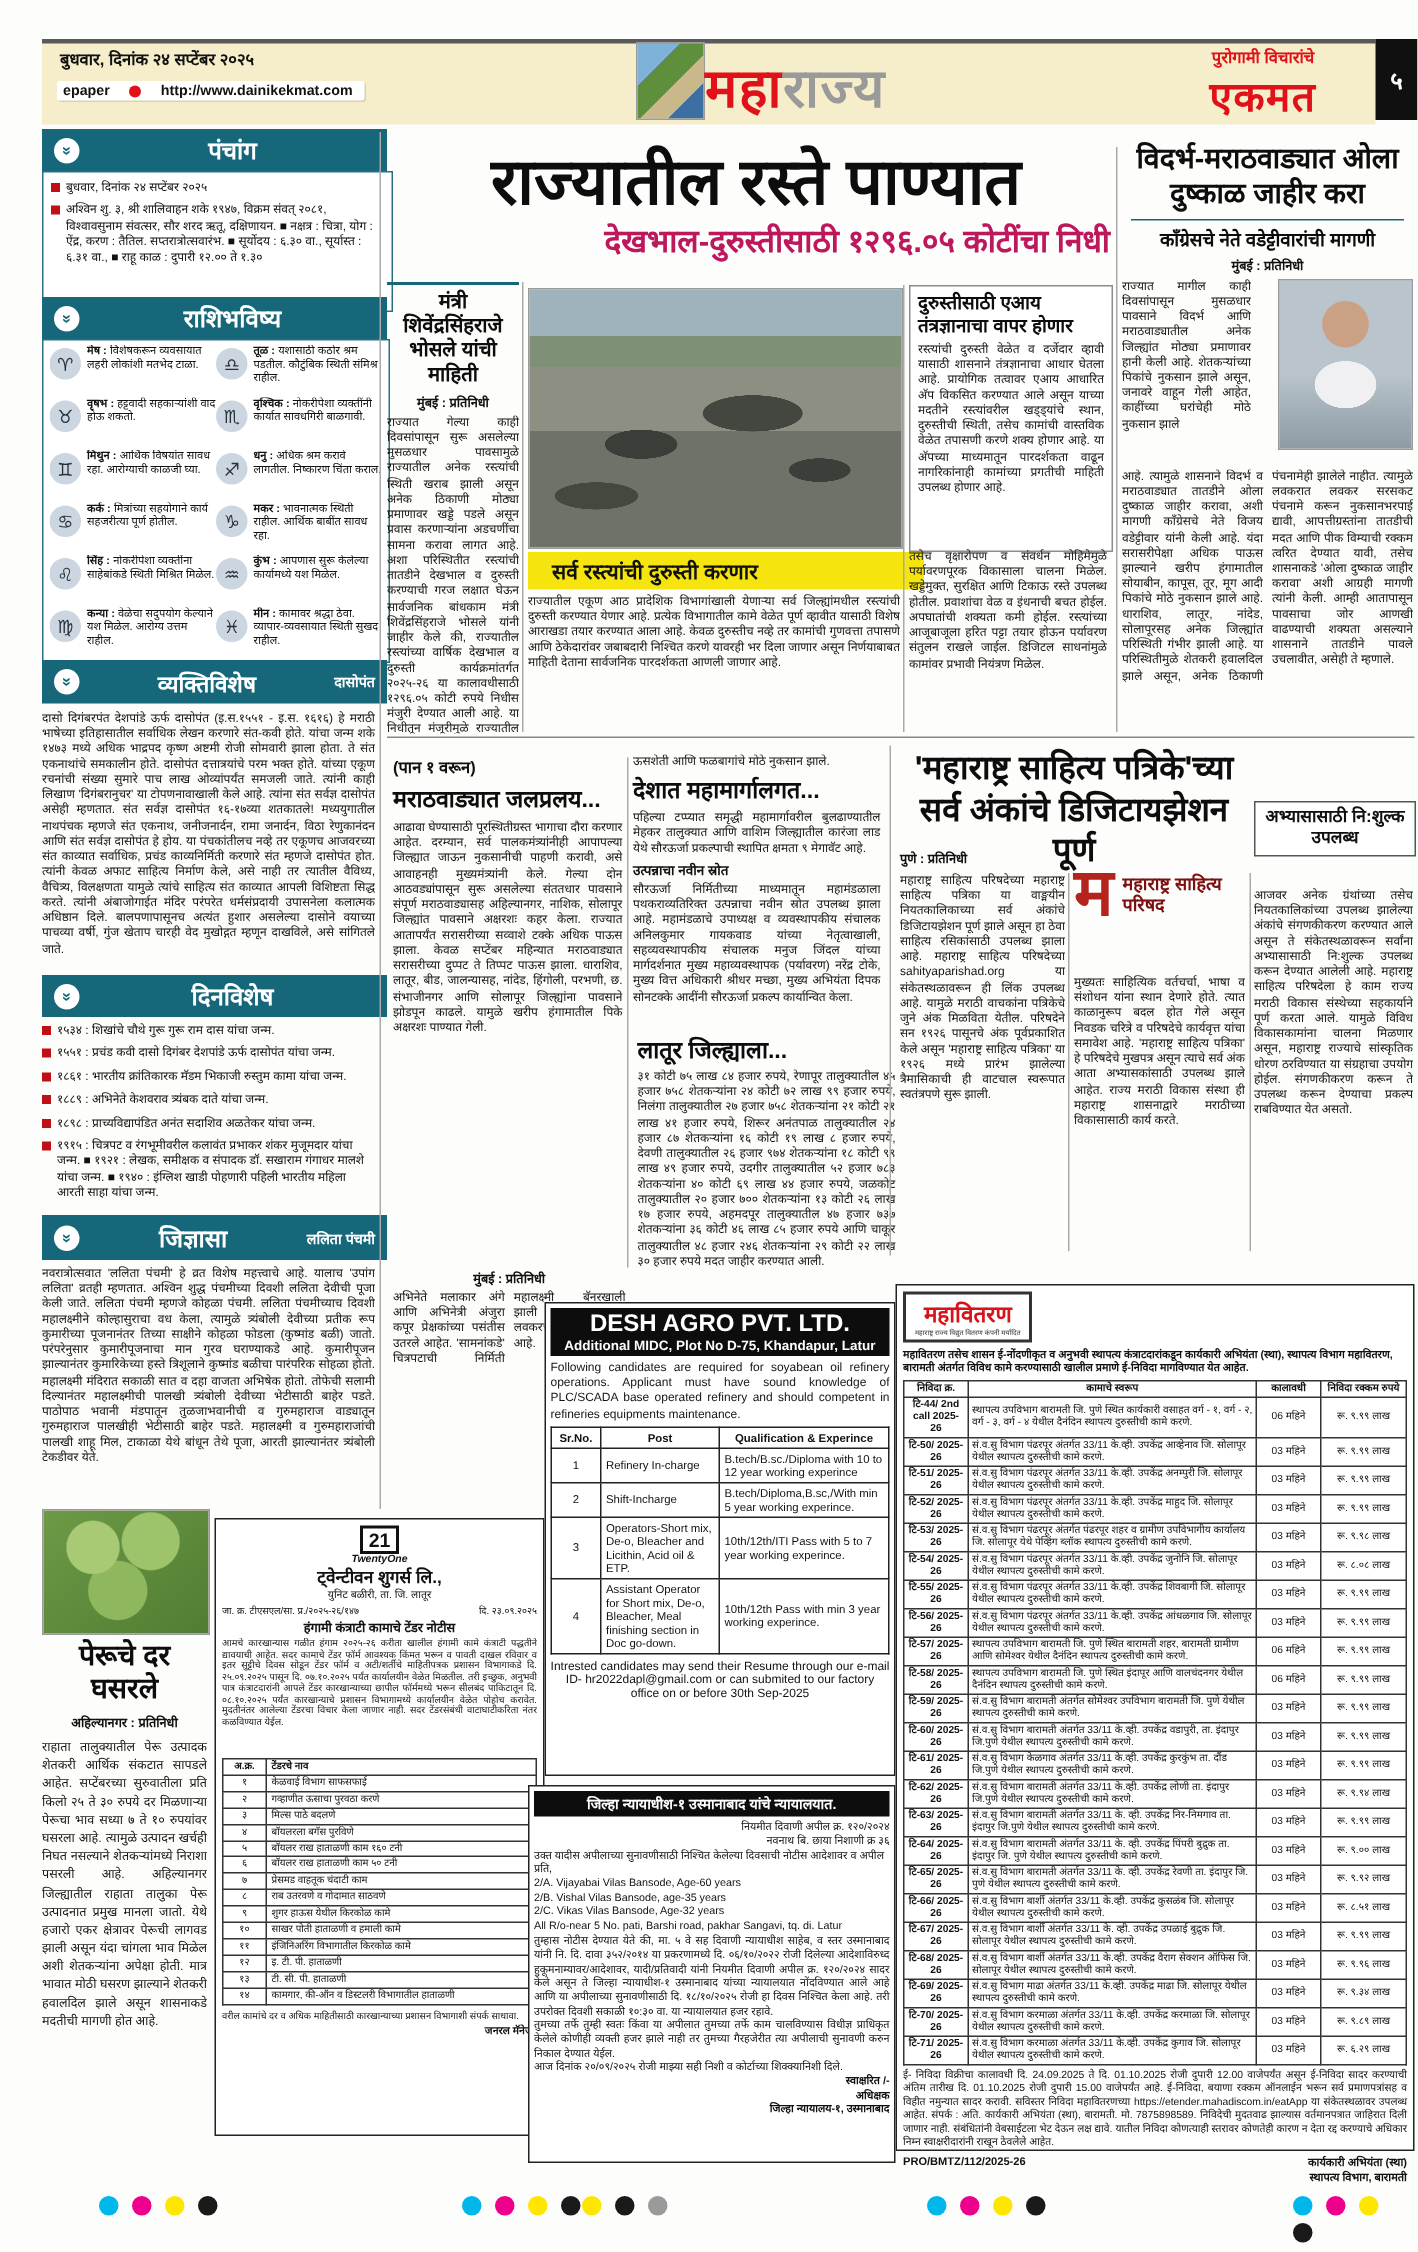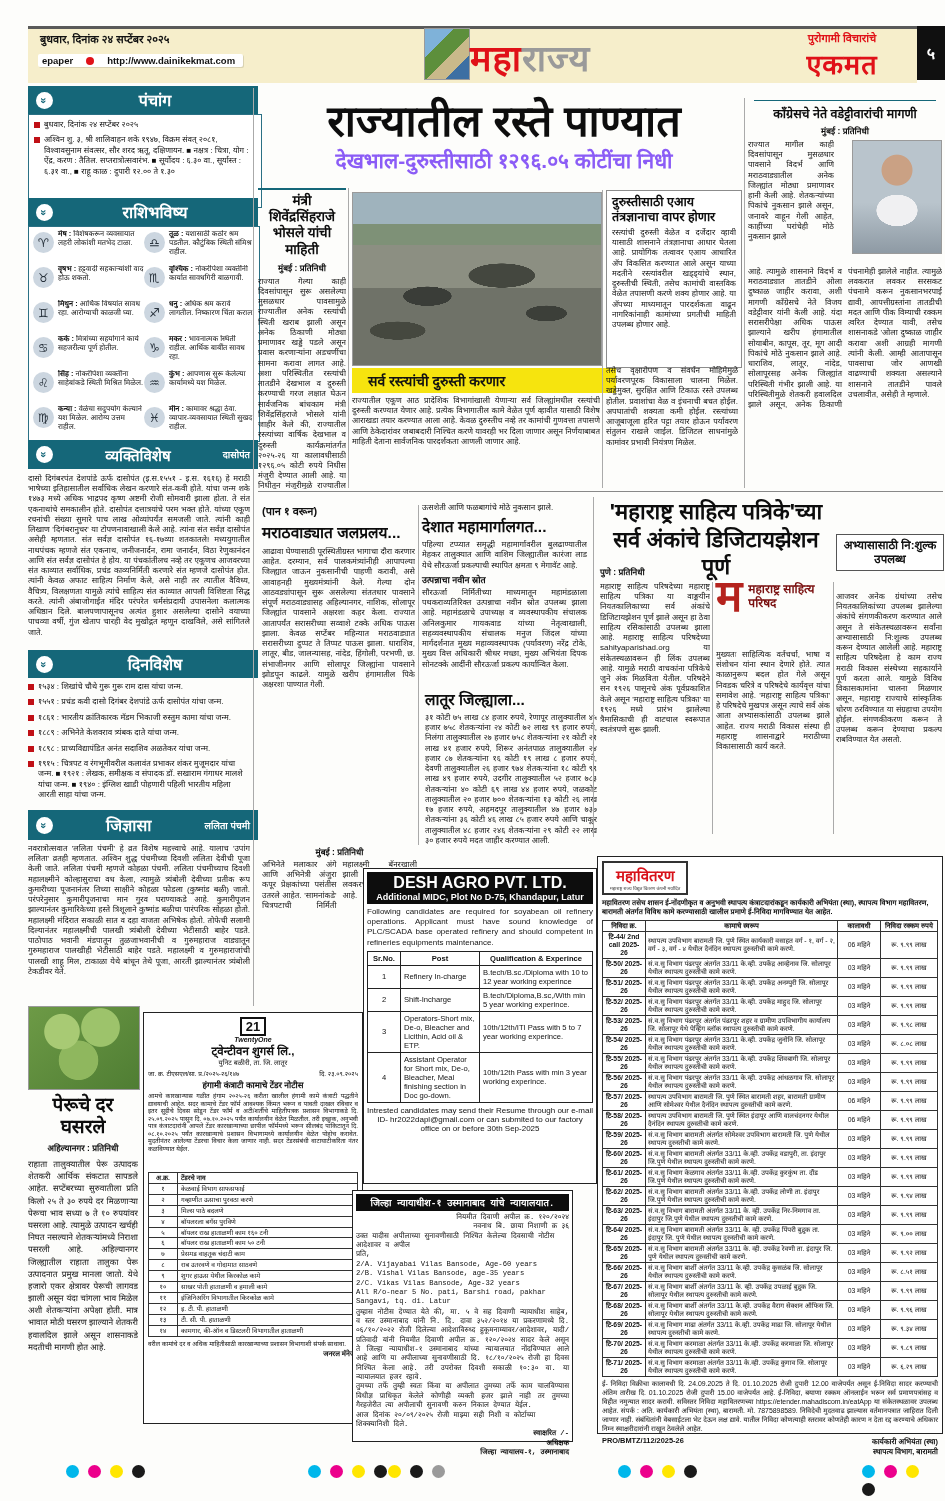--- a/index.html
+++ b/index.html
@@ -32,21 +32,21 @@
   .byline{font-weight:bold;text-align:center;font-size:8.5px;}
   .bullet{display:inline-block;width:6px;height:6px;background:#c01016;margin-right:4px;flex:0 0 6px;margin-top:2px;}
   .plist p{margin:0 0 5px 0;display:flex;font-size:8px;line-height:1.3;text-align:left;}
   
   .zgrid{display:grid;grid-template-columns:1fr 1fr;grid-auto-rows:35px;padding:3px 4px;}
   .zcell{display:flex;gap:4px;align-items:flex-start;overflow:hidden;}
   .zicon{width:21px;height:21px;border-radius:50%;background:#ccd6e0;color:#26303a;display:inline-flex;align-items:center;justify-content:center;font-size:12px;flex:0 0 21px;margin-top:2px;font-family:"DejaVu Sans",sans-serif;}
   .ztext{margin:0;font-size:7.4px;line-height:1.2;text-align:left;}
   
   .lead-hl{left:268px;top:90px;width:472px;text-align:center;font-size:43px;font-weight:bold;color:#0d0d0d;letter-spacing:0px;}
-  .lead-sub{left:268px;top:146px;width:472px;text-align:center;font-size:21px;font-weight:bold;color:#8b5cf6;}
+  .lead-sub{left:268px;top:146px;width:472px;text-align:right;font-size:21px;font-weight:bold;color:#be185d;}
   .art-hl{font-weight:bold;color:#0d0d0d;}
   .photo{border:1px solid #9a9a9a;}
   .yellowbar{background:#f6e40e;font-weight:bold;font-size:14px;padding:3px 16px;color:#111;}
   .ai-box{border:1px solid #8c8c8c;padding:4px 5px;background:#fff;}
   .freebox{border:1.5px solid #555;background:#fff;padding:3px;text-align:center;font-weight:bold;font-size:11.5px;line-height:1.25;}
   
   .ad-border{border:1.5px solid #222;background:#fff;}
   .desh-head{background:#0d0d0d;color:#fff;text-align:center;padding:2px 2px;}
   table{border-collapse:collapse;}
   .desh-tbl,.mv-tbl,.sug-tbl{width:100%;}
@@ -245,20 +245,21 @@
 <div class="abs yellowbar" style="left:352px;top:368px;width:232px;">सर्व रस्त्यांची दुरुस्ती करणार</div>
 <div class="abs news-body" style="left:352px;top:396px;width:248px;height:92px;">राज्यातील एकूण आठ प्रादेशिक विभागांखाली येणाऱ्या सर्व जिल्ह्यांमधील रस्त्यांची दुरुस्ती करण्यात येणार आहे. प्रत्येक विभागातील कामे वेळेत पूर्ण व्हावीत यासाठी विशेष आराखडा तयार करण्यात आला आहे. केवळ दुरुस्तीच नव्हे तर कामांची गुणवत्ता तपासणे आणि ठेकेदारांवर जबाबदारी निश्चित करणे यावरही भर दिला जाणार असून निर्णयाबाबत माहिती देताना सार्वजनिक पारदर्शकता आणली जाणार आहे.</div>
 
 <div class="abs ai-box" style="left:606px;top:190px;width:124px;height:168px;">
   <div class="art-hl" style="font-size:12.5px;line-height:1.2;">दुरुस्तीसाठी एआय तंत्रज्ञानाचा वापर होणार</div>
   <div class="news-body" style="margin-top:3px;height:132px;">रस्त्यांची दुरुस्ती वेळेत व दर्जेदार व्हावी यासाठी शासनाने तंत्रज्ञानाचा आधार घेतला आहे. प्रायोगिक तत्वावर एआय आधारित अ‍ॅप विकसित करण्यात आले असून याच्या मदतीने रस्त्यांवरील खड्ड्यांचे स्थान, दुरुस्तीची स्थिती, तसेच कामांची वास्तविक वेळेत तपासणी करणे शक्य होणार आहे. या अ‍ॅपच्या माध्यमातून पारदर्शकता वाढून नागरिकांनाही कामांच्या प्रगतीची माहिती उपलब्ध होणार आहे.</div>
 </div>
 <div class="abs news-body" style="left:606px;top:366px;width:132px;height:122px;">तसेच वृक्षारोपण व संवर्धन मोहिमेमुळे पर्यावरणपूरक विकासाला चालना मिळेल. खड्डेमुक्त, सुरक्षित आणि टिकाऊ रस्ते उपलब्ध होतील. प्रवाशांचा वेळ व इंधनाची बचत होईल. अपघातांची शक्यता कमी होईल. रस्त्यांच्या आजूबाजूला हरित पट्टा तयार होऊन पर्यावरण संतुलन राखले जाईल. डिजिटल साधनांमुळे कामांवर प्रभावी नियंत्रण मिळेल.</div>
 
 <div class="abs" style="left:748px;top:96px;width:194px;">
+  <div class="art-hl" style="font-size:19px;text-align:center;line-height:1.2;">विदर्भ-मराठवाड्यात ओला दुष्काळ जाहीर करा</div>
   <div style="border-top:1.5px solid #156779;margin:4px 6px;"></div>
   <div class="art-hl" style="font-size:12.5px;text-align:center;">काँग्रेसचे नेते वडेट्टीवारांची मागणी</div>
   <div class="byline" style="margin-top:3px;">मुंबई : प्रतिनिधी</div>
   <div style="display:flex;gap:18px;margin-top:4px;">
     <div class="news-body" style="flex:1;height:124px;">राज्यात मागील काही दिवसांपासून मुसळधार पावसाने विदर्भ आणि मराठवाड्यातील अनेक जिल्ह्यांत मोठ्या प्रमाणावर हानी केली आहे. शेतकऱ्यांच्या पिकांचे नुकसान झाले असून, जनावरे वाहून गेली आहेत, काहींच्या घरांचेही मोठे नुकसान झाले</div>
     <div class="photo" style="width:88px;height:112px;flex:0 0 88px;background:
       radial-gradient(circle at 50% 26%,#caa184 0 16%,transparent 17%),
       radial-gradient(ellipse 34px 26px at 50% 62%,#f0f0f2 0 60%,transparent 61%),
       linear-gradient(180deg,#b9c4cc 0 55%,#8e9aa4 100%);"></div>
   </div>
@@ -624,21 +625,21 @@
         <tr>
           <td style="text-align:center;">4</td>
           <td>Assistant Operator for Short mix, De-o, Bleacher, Meal finishing section in Doc go-down.</td>
           <td>10th/12th Pass with min 3 year working experince.</td>
         </tr>
       </tbody>
   </table>
   <div style="font-size:8px;text-align:center;margin-top:3px;">Intrested candidates may send their Resume through our e-mail ID- hr2022dapl@gmail.com or can submited to our factory office on or before 30th Sep-2025</div>
 </div>
 
-<div class="abs ad-border" style="left:352px;top:1190px;width:221px;height:252px;padding:3px;box-sizing:border-box;font-family:Liberation Mono, monospace;">
+<div class="abs ad-border" style="left:352px;top:1190px;width:245px;height:252px;padding:3px;box-sizing:border-box;">
   <div class="court-head">जिल्हा न्यायाधीश-१ उस्मानाबाद यांचे न्यायालयात.</div>
   <div class="small" style="text-align:right;margin-top:2px;">नियमीत दिवाणी अपील क्र. १२०/२०२४</div>
   <div class="small" style="text-align:right;">नवनाथ बि. छाया निशाणी क्र ३६</div>
   <div class="small">उक्त यादीस अपीलाच्या सुनावणीसाठी निश्चित केलेल्या दिवसाची नोटीस आदेशावर व अपील</div>
   <div class="small">प्रति,</div>
   <div>
 
   <div class="small">2/A. Vijayabai Vilas Bansode, Age-60 years</div>
       <div class="small">2/B. Vishal Vilas Bansode, age-35 years</div>
       <div class="small">2/C. Vikas Vilas Bansode, Age-32 years</div>

